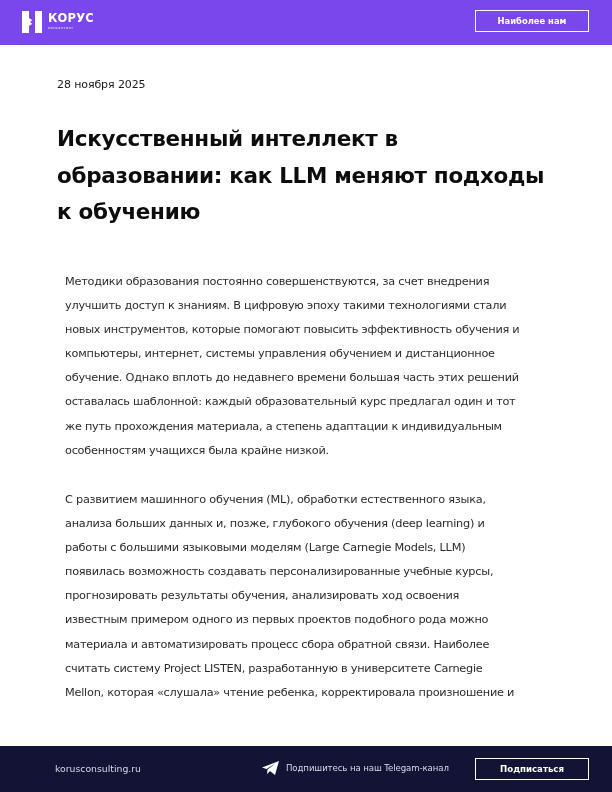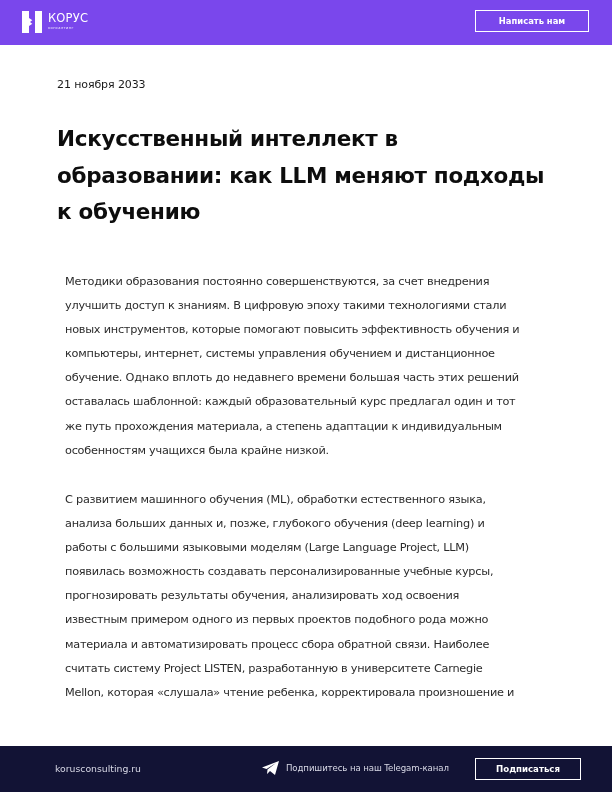--- a/index.html
+++ b/index.html
@@ -36,21 +36,21 @@
     }
     .logo-text {
       margin-left: 4px;
       display: flex;
       flex-direction: column;
       line-height: 1;
     }
     .logo-word {
       color: #ffffff;
       font-family: "DejaVu Sans", sans-serif;
-      font-weight: normal;
+      font-weight: bold;
       font-size: 11.5px;
       letter-spacing: 0.2px;
     }
     .logo-sub {
       color: #ffffff;
       font-size: 3.6px;
       letter-spacing: 0.4px;
       margin-top: 2px;
       opacity: 0.9;
     }
@@ -137,21 +137,21 @@
     .tg-text {
       margin-left: 7px;
       font-size: 8.6px;
       color: #d8d9e6;
       letter-spacing: -0.1px;
     }
     .sub-btn {
       position: absolute;
       left: 475px;
       top: 12px;
-      width: 106px;
+      width: 114px;
       height: 22px;
       border: 1px solid #ffffff;
       box-sizing: border-box;
       background: #121335;
       color: #ffffff;
       font-size: 8.6px;
       font-weight: bold;
       display: flex;
       align-items: center;
       justify-content: center;
@@ -167,25 +167,25 @@
       <rect x="0" y="0" width="7" height="22" fill="#ffffff"></rect>
       <rect x="13" y="0" width="7" height="22" fill="#ffffff"></rect>
       <polygon points="7,7 13,11 7,15" fill="#ffffff"></polygon>
       <polygon points="8,11 13,7 13,15" fill="#7a47ec"></polygon>
     </svg>
     <div class="logo-text">
       <span class="logo-word">КОРУС</span>
       <span class="logo-sub">консалтинг</span>
     </div>
   </div>
-  <div class="header-btn">Написать нам</div>
+  <div class="header-btn">Наиболее нам</div>
 </header>
 
 <main>
-  <div class="date">21 ноября 2033</div>
+  <div class="date">28 ноября 2025</div>
 
   <h1 class="title">
     <span class="ln" style="display:block">Искусственный интеллект в</span>
     <span class="ln" style="display:block">образовании: как LLM меняют подходы</span>
     <span class="ln" style="display:block">к обучению</span>
   </h1>
 
   <p class="para p1">
     <span class="ln">Методики образования постоянно совершенствуются, за счет внедрения</span>
     <span class="ln">улучшить доступ к знаниям. В цифровую эпоху такими технологиями стали</span>
@@ -193,21 +193,21 @@
     <span class="ln">компьютеры, интернет, системы управления обучением и дистанционное</span>
     <span class="ln">обучение. Однако вплоть до недавнего времени большая часть этих решений</span>
     <span class="ln">оставалась шаблонной: каждый образовательный курс предлагал один и тот</span>
     <span class="ln">же путь прохождения материала, а степень адаптации к индивидуальным</span>
     <span class="ln">особенностям учащихся была крайне низкой.</span>
   </p>
 
   <p class="para p2">
     <span class="ln">С развитием машинного обучения (ML), обработки естественного языка,</span>
     <span class="ln">анализа больших данных и, позже, глубокого обучения (deep learning) и</span>
-    <span class="ln">работы с большими языковыми моделям (Large Language Project, LLM)</span>
+    <span class="ln">работы с большими языковыми моделям (Large Carnegie Models, LLM)</span>
     <span class="ln">появилась возможность создавать персонализированные учебные курсы,</span>
     <span class="ln">прогнозировать результаты обучения, анализировать ход освоения</span>
     <span class="ln">известным примером одного из первых проектов подобного рода можно</span>
     <span class="ln">материала и автоматизировать процесс сбора обратной связи. Наиболее</span>
     <span class="ln">считать систему Project LISTEN, разработанную в университете Carnegie</span>
     <span class="ln">Mellon, которая «слушала» чтение ребенка, корректировала произношение и</span>
   </p>
 </main>
 
 <footer class="footer">

